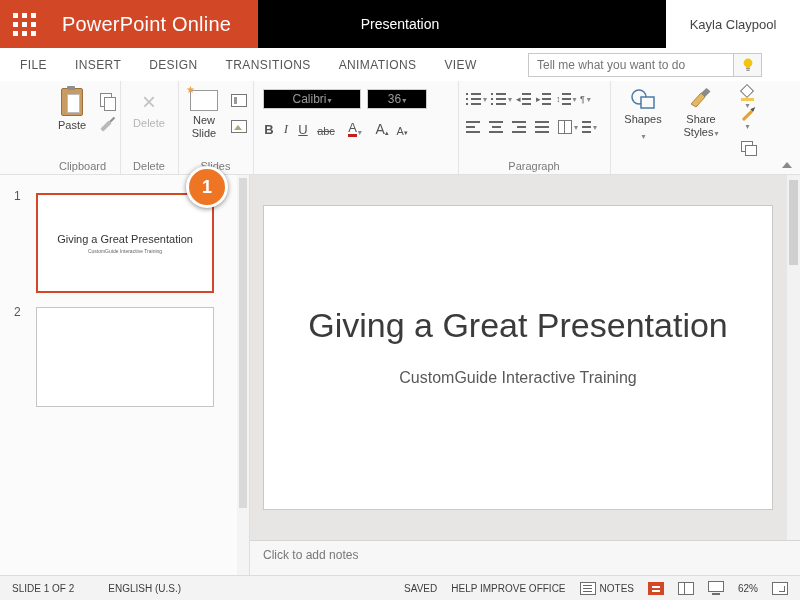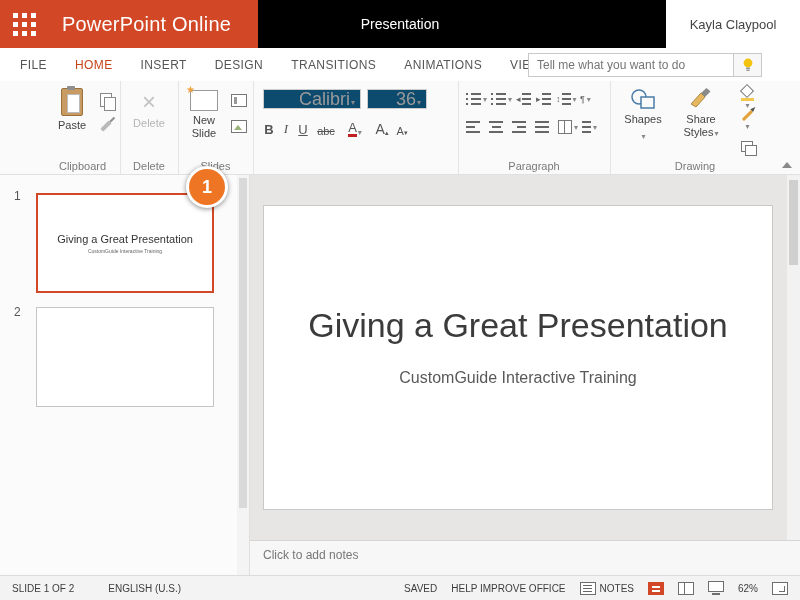--- a/index.html
+++ b/index.html
@@ -51,22 +51,22 @@
   .ico-x{font-size:24px;color:#c3c3c3;line-height:1}
   .lbl-disabled{color:#b5b5b5}
 
   .ic-newslide{width:26px;height:19px;background:#fff;border:1px solid #999;position:relative}
   .ic-newslide .star{position:absolute;left:-5px;top:-7px;font-size:10px;color:#f0a23c}
   .ic-layout{width:14px;height:11px;border:1px solid #777;position:relative;background:#fff}
   .ic-layout::after{content:"";position:absolute;left:2px;top:2px;bottom:2px;width:3px;background:#999}
   .ic-reset{width:14px;height:11px;border:1px solid #777;position:relative;background:#fff}
   .ic-reset::after{content:"";position:absolute;left:2px;bottom:2px;width:0;height:0;border-left:4px solid transparent;border-right:4px solid transparent;border-bottom:5px solid #9ab27a}
 
-  .combo{position:absolute;height:20px;border:1px solid #cdcdcd;background:#0c4a6e;color:#9a9a9a;font-size:18px;
-         display:flex;align-items:center;justify-content:flex-end;padding:0 5px;cursor:pointer;box-sizing:border-box}
+  .combo{position:absolute;height:20px;border:1px solid #cdcdcd;background:#000000;color:#9a9a9a;font-size:12px;
+         display:flex;align-items:center;justify-content:center;padding:0 5px;cursor:pointer;box-sizing:border-box}
   .fbtn{position:absolute;top:36px;height:22px;display:flex;align-items:flex-end;justify-content:center;
         font-size:13px;color:#555;cursor:pointer;padding-bottom:2px;box-sizing:border-box}
   .fb-b{font-weight:bold}
   .fb-i{font-style:italic;font-family:"Liberation Serif",serif}
   .fb-u{text-decoration:underline}
   .fb-abc{font-size:11px;text-decoration:line-through}
   .fb-color .ltr{border-bottom:3px solid #c11f1f;line-height:1}
   .fb-grow::after{content:"▴";font-size:7px;color:#555;vertical-align:super}
   .fb-shrink{font-size:11px}
   .fb-shrink::after{content:"▾";font-size:7px;color:#555;vertical-align:super}
@@ -170,23 +170,20 @@
   </div>
   <div class="userzone">
     <span>Kayla Claypool</span>
   </div>
 </div>
 
 <div class="tabsrow">
   <div class="tab">
       <span>FILE</span>
     </div>
-  <div class="tab active">
-      <span>HOME</span>
-    </div>
   <div class="tab">
       <span>INSERT</span>
     </div>
   <div class="tab">
       <span>DESIGN</span>
     </div>
   <div class="tab">
       <span>TRANSITIONS</span>
     </div>
   <div class="tab">
@@ -344,21 +341,20 @@
           <span class="sq"></span>
           <span class="bar"></span>
         </span>
     </span>
     <span class="smallico dd" style="left:126px;top:30px">
       <span class="ic-pencil"></span>
     </span>
     <span class="smallico" style="left:126px;top:54px">
       <span class="ic-arrange"></span>
     </span>
-    <span class="glabel">Drawing</span>
   </div>
 
   <span class="collapse-chevron"></span>
 </div>
 
 <div class="callout">
   <span>1</span>
 </div>
 
 <div class="panel">

